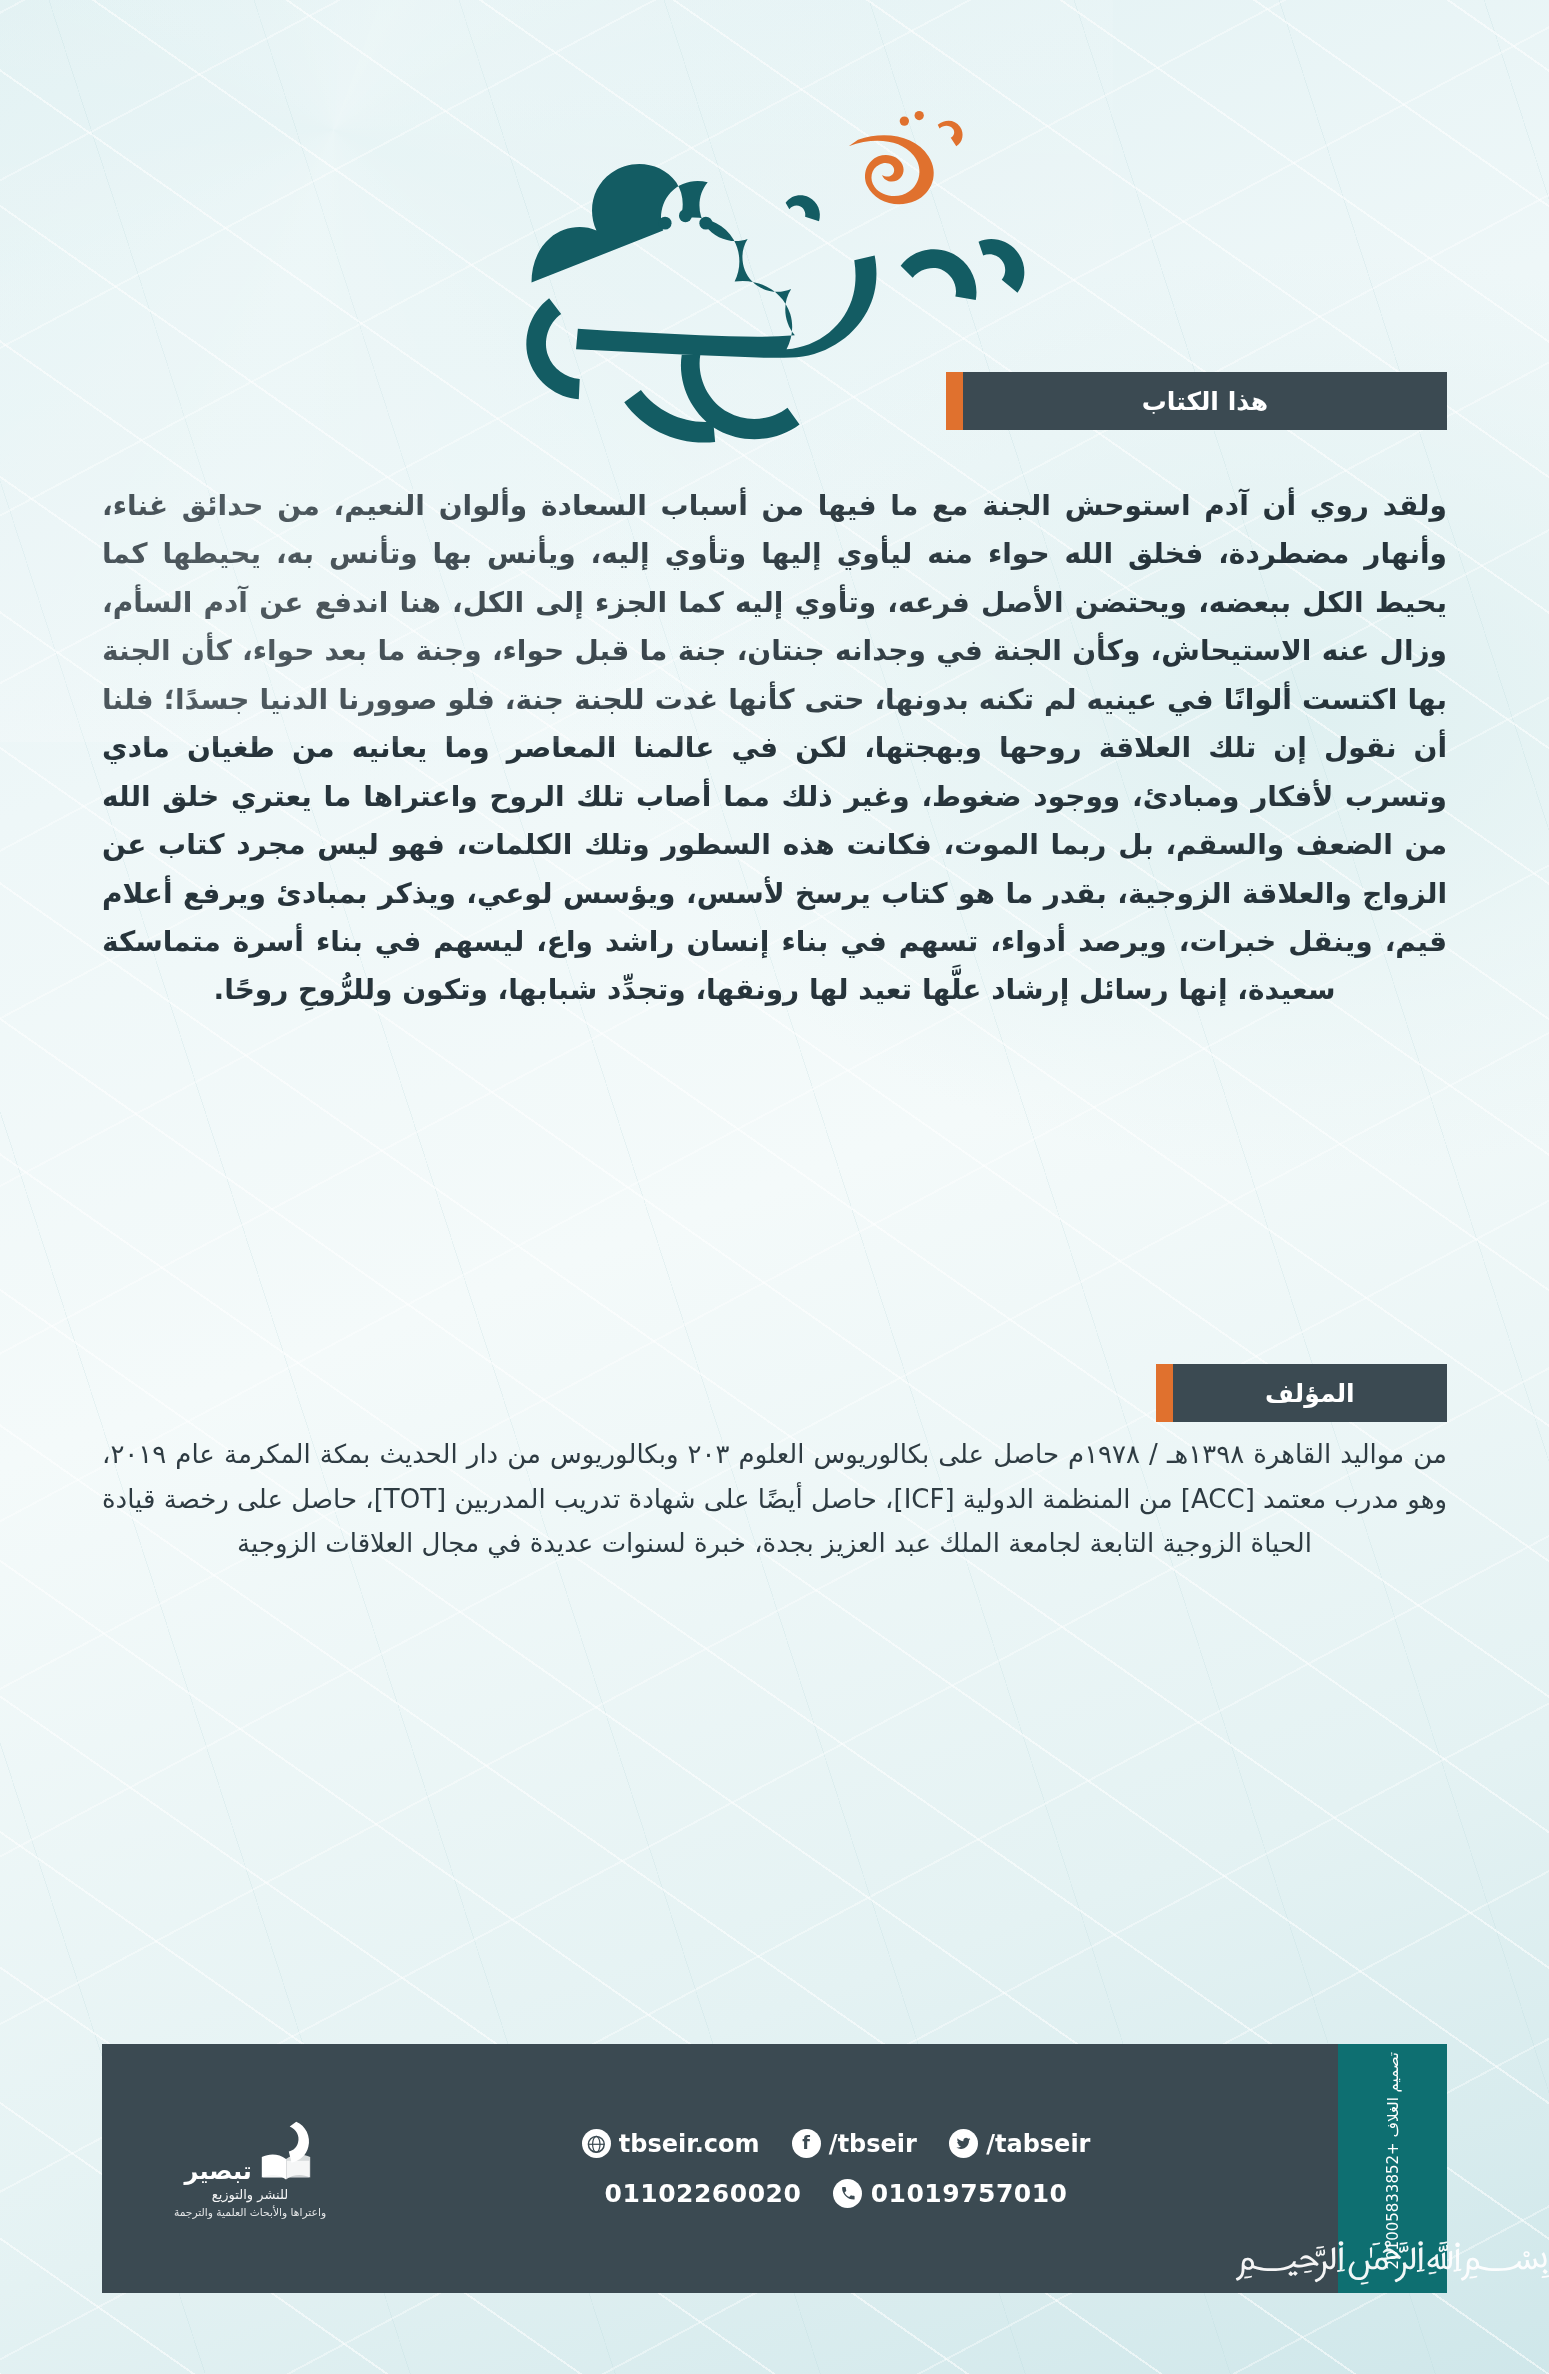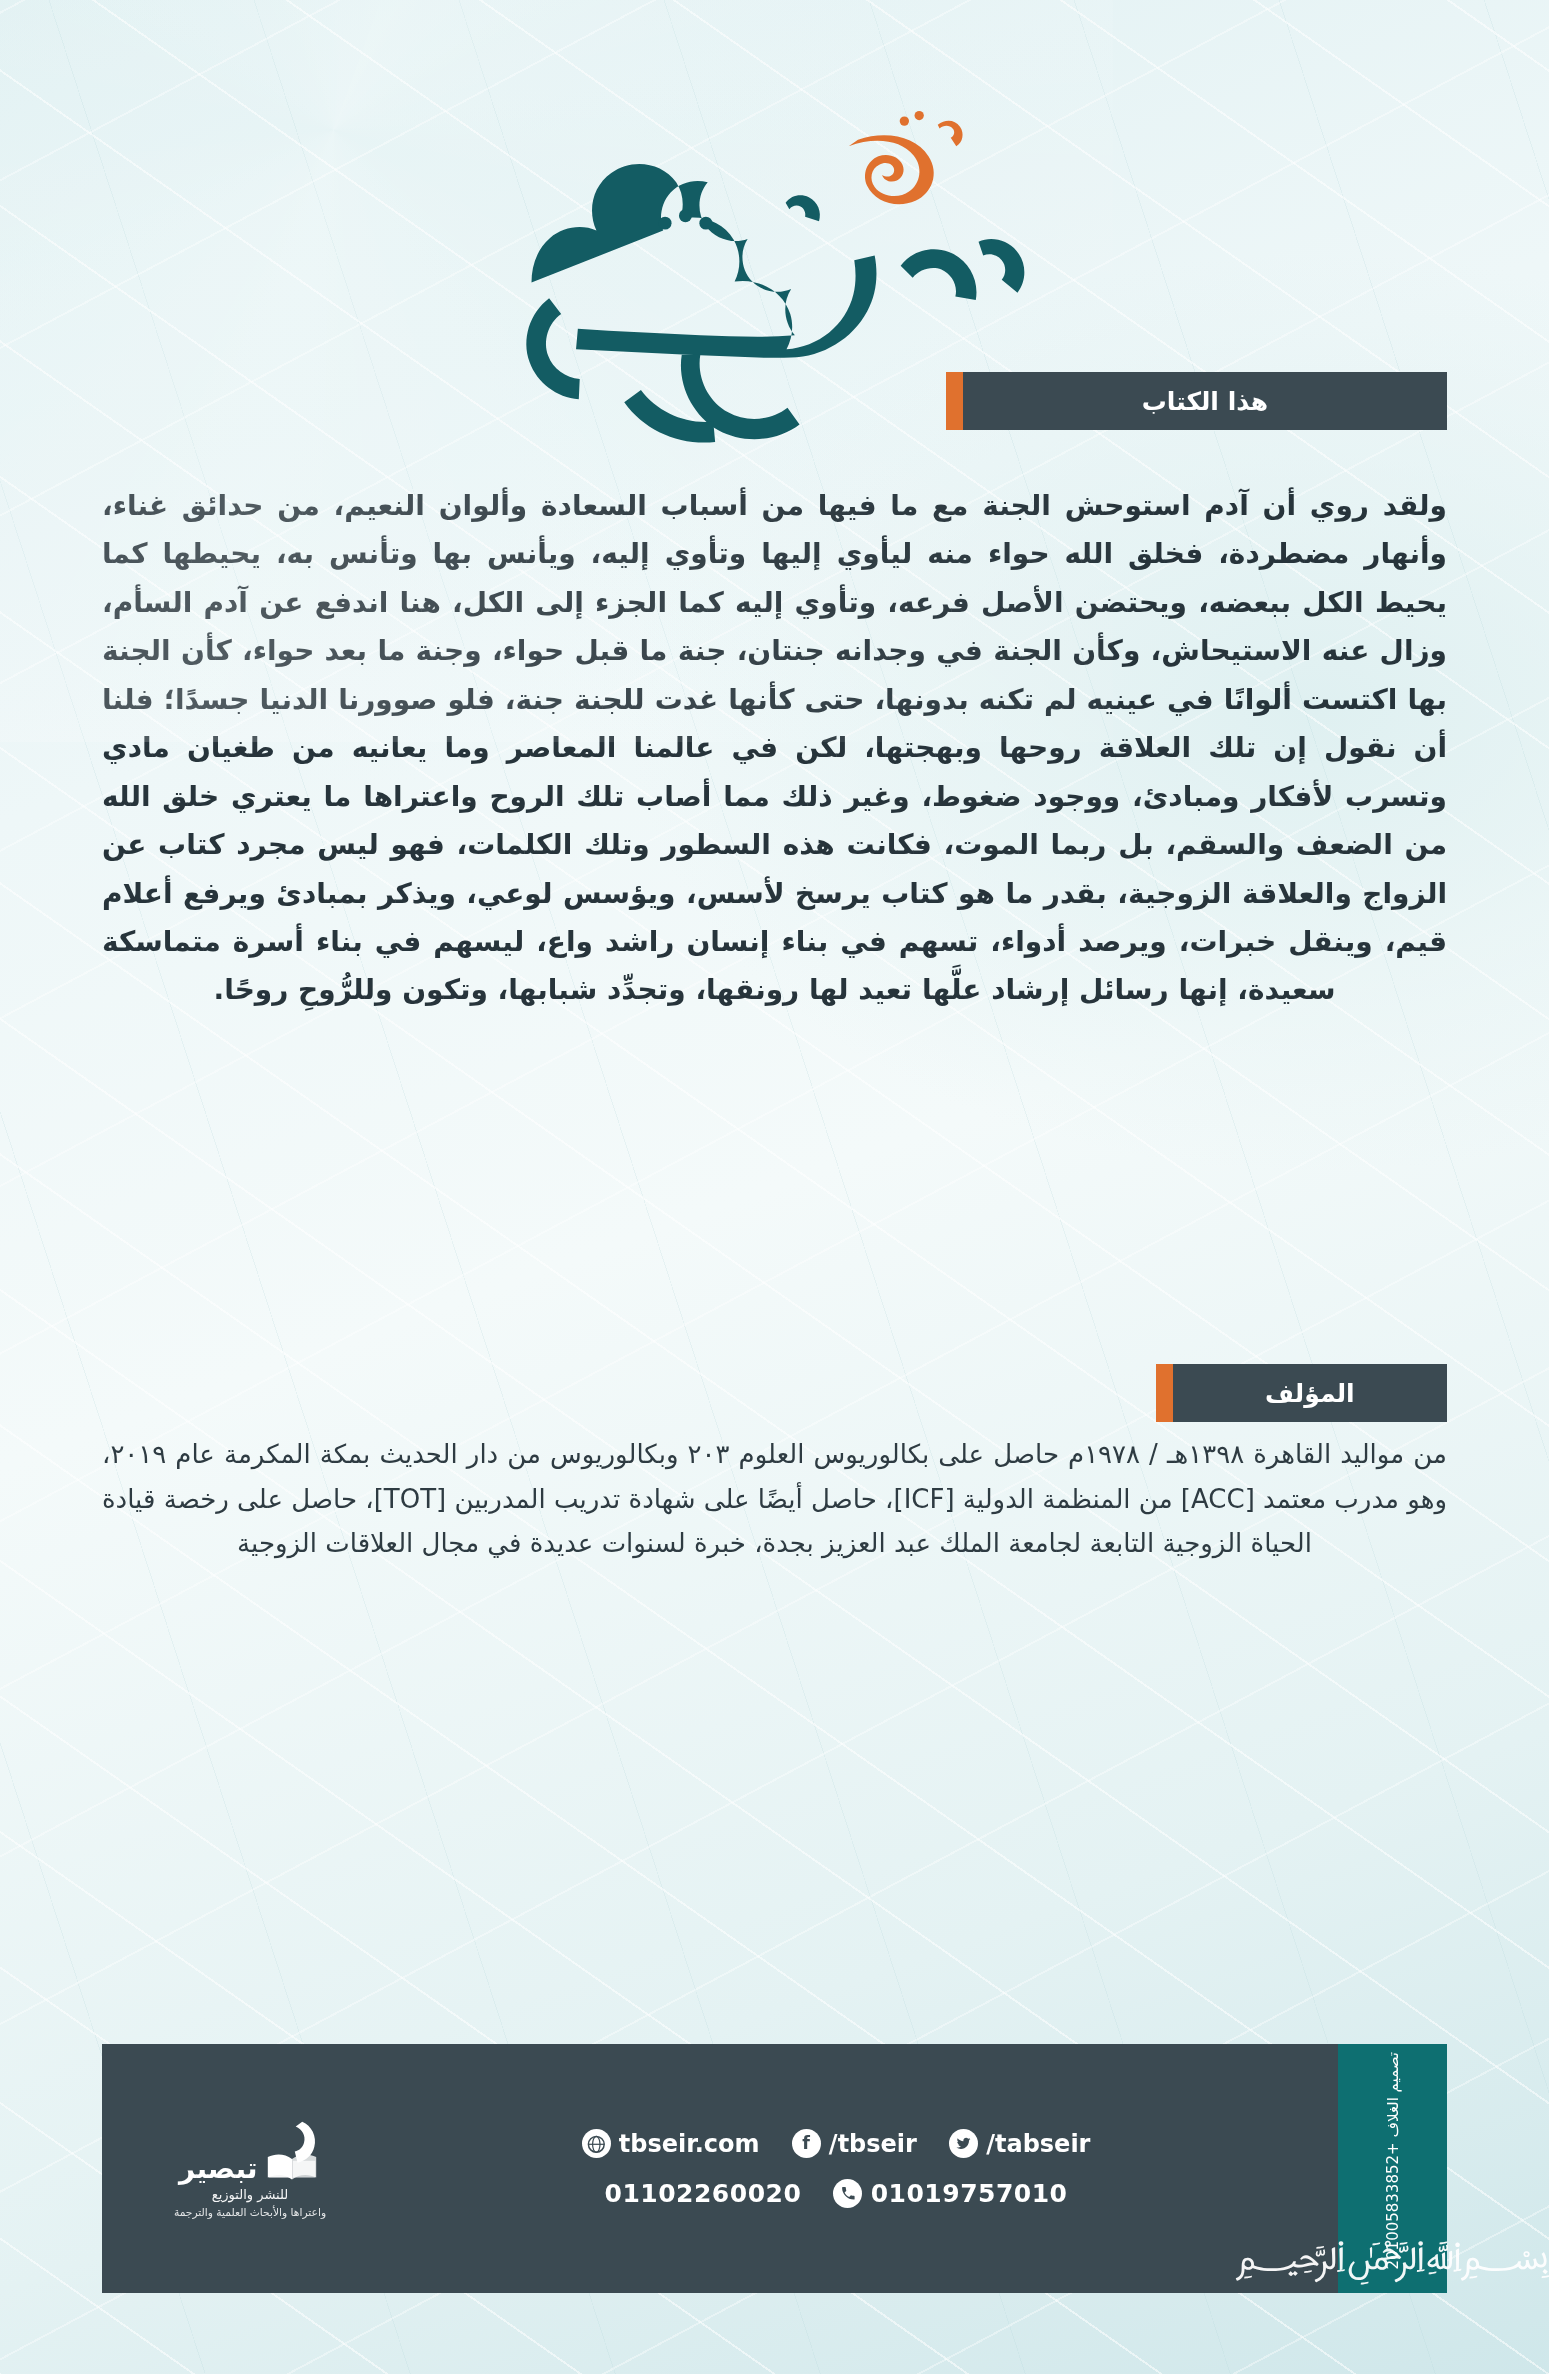--- a/index.html
+++ b/index.html
@@ -253,21 +253,21 @@
     color: #ffffff;
     min-width: 232px;
     gap: 1.9px;
   }
   .pub-logo .pub-mark {
     display: flex;
     align-items: flex-end;
     gap: 5.6px;
   }
   .pub-name {
-    font-size: 28px;
+    font-size: 24px;
     font-weight: bold;
     letter-spacing: 0.9px;
   }
   .pub-sub {
     font-size: 13px;
     opacity: .95;
   }
   .pub-sub2 {
     font-size: 10.7px;
     opacity: .85;

